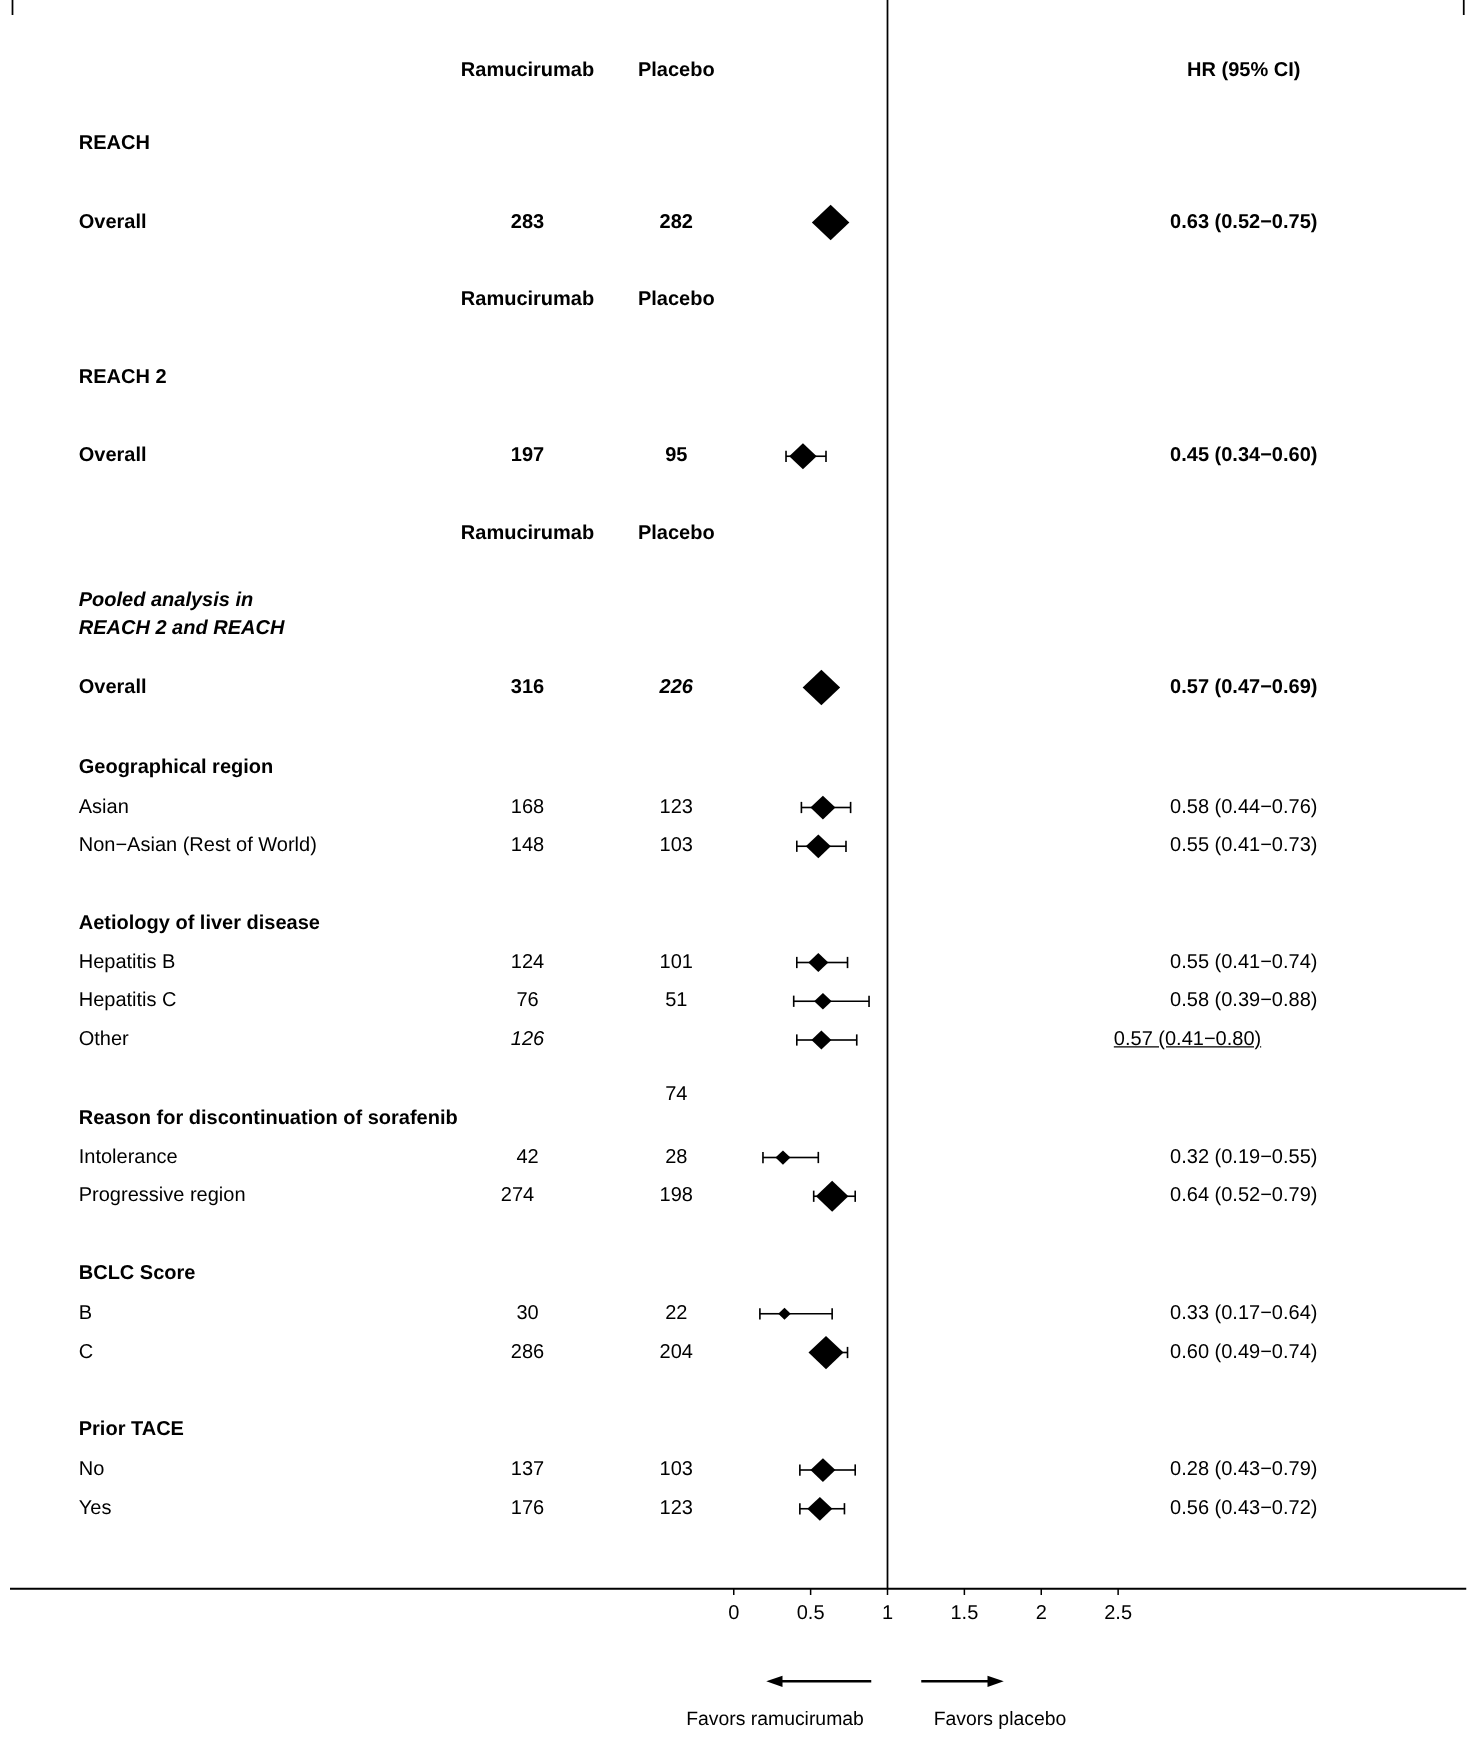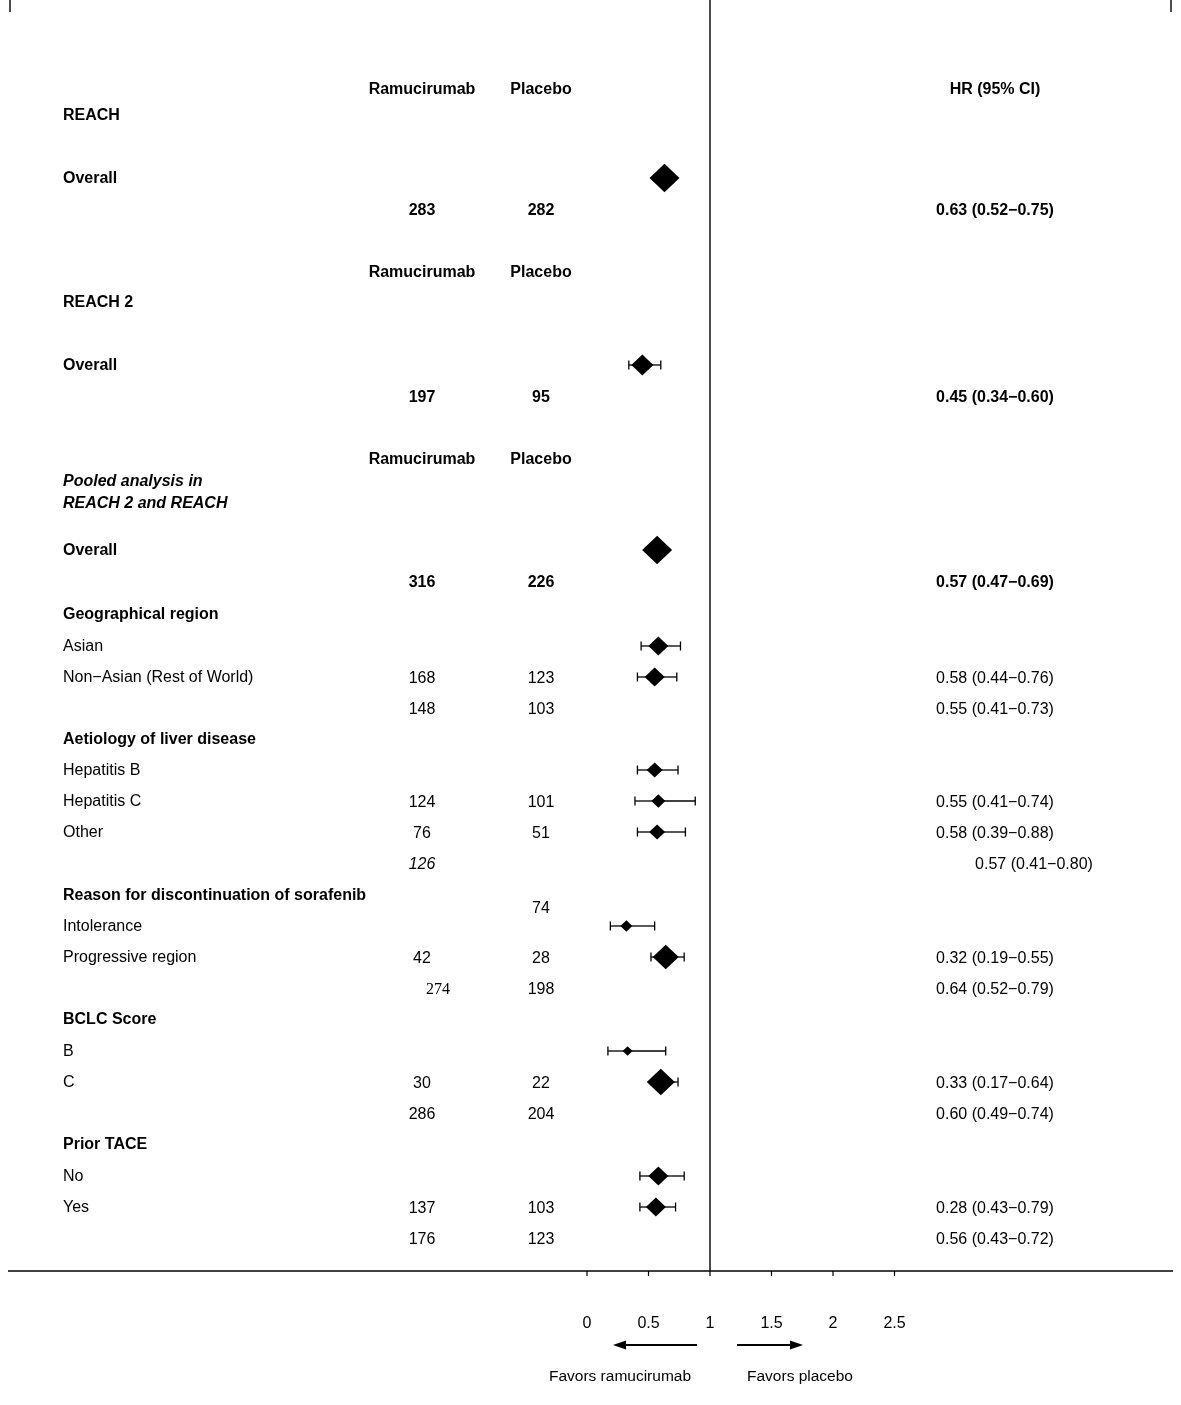--- a/index.html
+++ b/index.html
@@ -15,21 +15,21 @@
   }
   #plot-svg { position: absolute; left: 0; top: 0; }
   #text-layer div {
     position: absolute;
     font-size: 16px;
     line-height: 22px;
     white-space: pre-line;
     color: #000000;
   }
   .t-left { transform: translateY(-50%); }
-  .t-center { transform: translate(-50%, -50%); text-align: center; margin-top: 32px; }
+  .t-center { transform: translate(-50%, -50%); text-align: center; }
   .bold { font-weight: bold; }
   .tick-label { color: #404040; font-size: 15px; }
   .favors {
     position: absolute;
     font-size: 15.5px;
     transform: translate(-50%, -50%);
     white-space: nowrap;
     color: #000000;
   }
   .favors-left  { left: 620px; top: 1376px; }
@@ -130,21 +130,21 @@
       <div class="t-left bold" style="left: 63px; top: 365px;">Overall</div>
       <div class="t-center bold" style="left: 422px; top: 365px;">197</div>
       <div class="t-center bold" style="left: 541px; top: 365px;">95</div>
       <div class="t-center bold" style="left: 995px; top: 365px;">0.45 (0.34−0.60)</div>
       <div class="t-center bold" style="left: 422px; top: 427px;">Ramucirumab</div>
       <div class="t-center bold" style="left: 541px; top: 427px;">Placebo</div>
       <div class="t-left bold" style="left: 63px; top: 492px; font-style: italic;">Pooled analysis in
 REACH 2 and REACH</div>
       <div class="t-left bold" style="left: 63px; top: 550px;">Overall</div>
       <div class="t-center bold" style="left: 422px; top: 550px;">316</div>
-      <div class="t-center bold" style="left: 541px; top: 550px;">226</div>
+      <div class="t-center bold" style="left: 541px; top: 550px; font-style: italic;">226</div>
       <div class="t-center bold" style="left: 995px; top: 550px;">0.57 (0.47−0.69)</div>
       <div class="t-left bold" style="left: 63px; top: 614px;">Geographical region</div>
       <div class="t-left" style="left: 63px; top: 646px;">Asian</div>
       <div class="t-center" style="left: 422px; top: 646px;">168</div>
       <div class="t-center" style="left: 541px; top: 646px;">123</div>
       <div class="t-center" style="left: 995px; top: 646px;">0.58 (0.44−0.76)</div>
       <div class="t-left" style="left: 63px; top: 677px;">Non−Asian (Rest of World)</div>
       <div class="t-center" style="left: 422px; top: 677px;">148</div>
       <div class="t-center" style="left: 541px; top: 677px;">103</div>
       <div class="t-center" style="left: 995px; top: 677px;">0.55 (0.41−0.73)</div>
@@ -153,28 +153,28 @@
       <div class="t-center" style="left: 422px; top: 770px;">124</div>
       <div class="t-center" style="left: 541px; top: 770px;">101</div>
       <div class="t-center" style="left: 995px; top: 770px;">0.55 (0.41−0.74)</div>
       <div class="t-left" style="left: 63px; top: 801px;">Hepatitis C</div>
       <div class="t-center" style="left: 422px; top: 801px;">76</div>
       <div class="t-center" style="left: 541px; top: 801px;">51</div>
       <div class="t-center" style="left: 995px; top: 801px;">0.58 (0.39−0.88)</div>
       <div class="t-left" style="left: 63px; top: 832px;">Other</div>
       <div class="t-center" style="left: 422px; top: 832px; font-style: italic;">126</div>
       <div class="t-center" style="left: 541px; top: 876px;">74</div>
-      <div class="t-center" style="left: 1034px; top: 832px;">0.57 (0.41−0.80)</div>
+      <div class="t-center" style="left: 950px; top: 832px; text-decoration: underline;">0.57 (0.41−0.80)</div>
       <div class="t-left bold" style="left: 63px; top: 895px;">Reason for discontinuation of sorafenib</div>
       <div class="t-left" style="left: 63px; top: 926px;">Intolerance</div>
       <div class="t-center" style="left: 422px; top: 926px;">42</div>
       <div class="t-center" style="left: 541px; top: 926px;">28</div>
       <div class="t-center" style="left: 995px; top: 926px;">0.32 (0.19−0.55)</div>
       <div class="t-left" style="left: 63px; top: 957px;">Progressive region</div>
-      <div class="t-center" style="left: 438px; top: 957px; font-family: Liberation Serif, serif;">274</div>
+      <div class="t-center" style="left: 414px; top: 957px;">274</div>
       <div class="t-center" style="left: 541px; top: 957px;">198</div>
       <div class="t-center" style="left: 995px; top: 957px;">0.64 (0.52−0.79)</div>
       <div class="t-left bold" style="left: 63px; top: 1019px;">BCLC Score</div>
       <div class="t-left" style="left: 63px; top: 1051px;">B</div>
       <div class="t-center" style="left: 422px; top: 1051px;">30</div>
       <div class="t-center" style="left: 541px; top: 1051px;">22</div>
       <div class="t-center" style="left: 995px; top: 1051px;">0.33 (0.17−0.64)</div>
       <div class="t-left" style="left: 63px; top: 1082px;">C</div>
       <div class="t-center" style="left: 422px; top: 1082px;">286</div>
       <div class="t-center" style="left: 541px; top: 1082px;">204</div>

